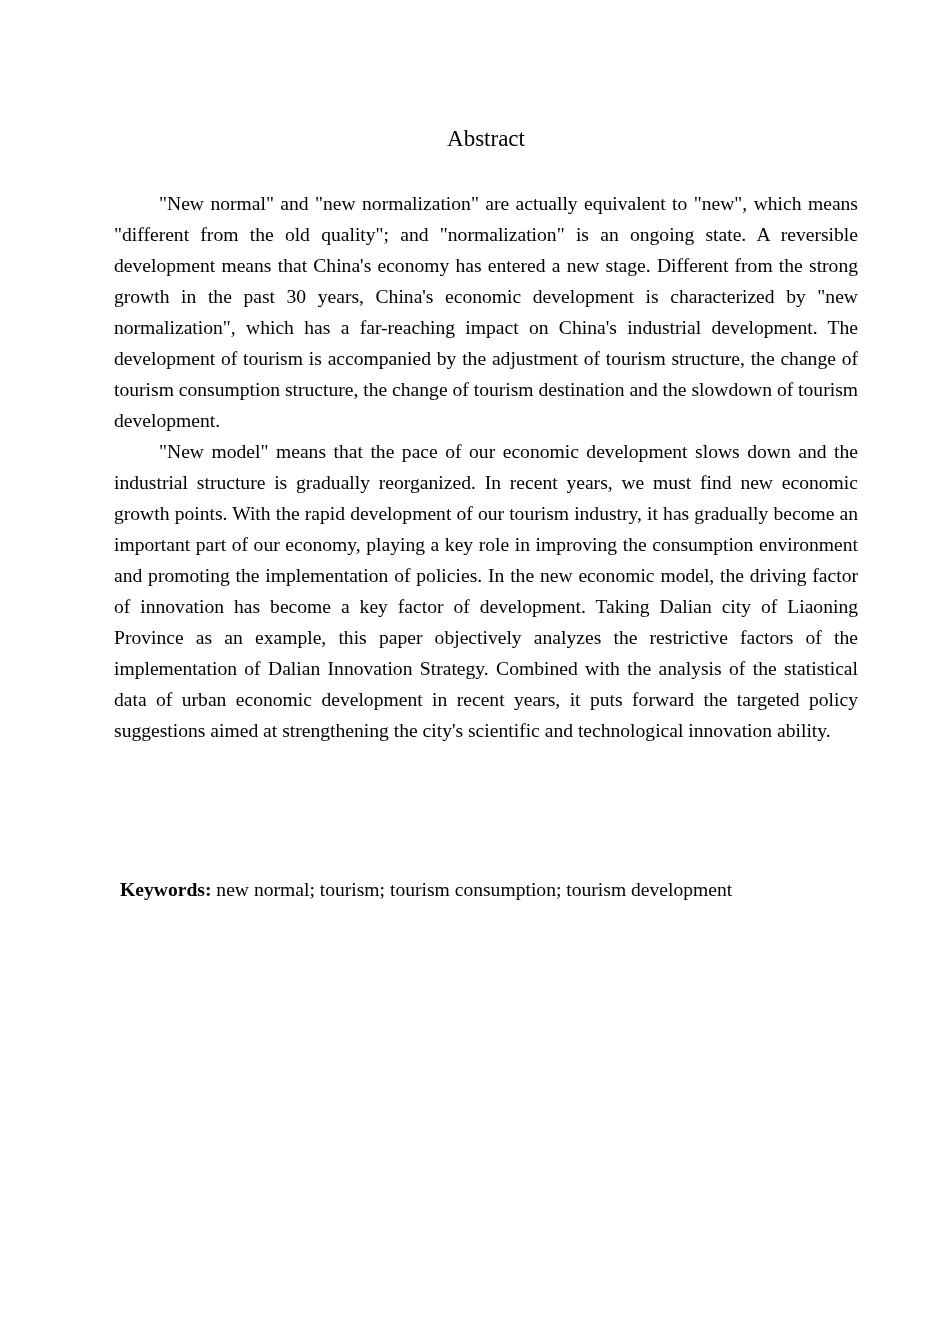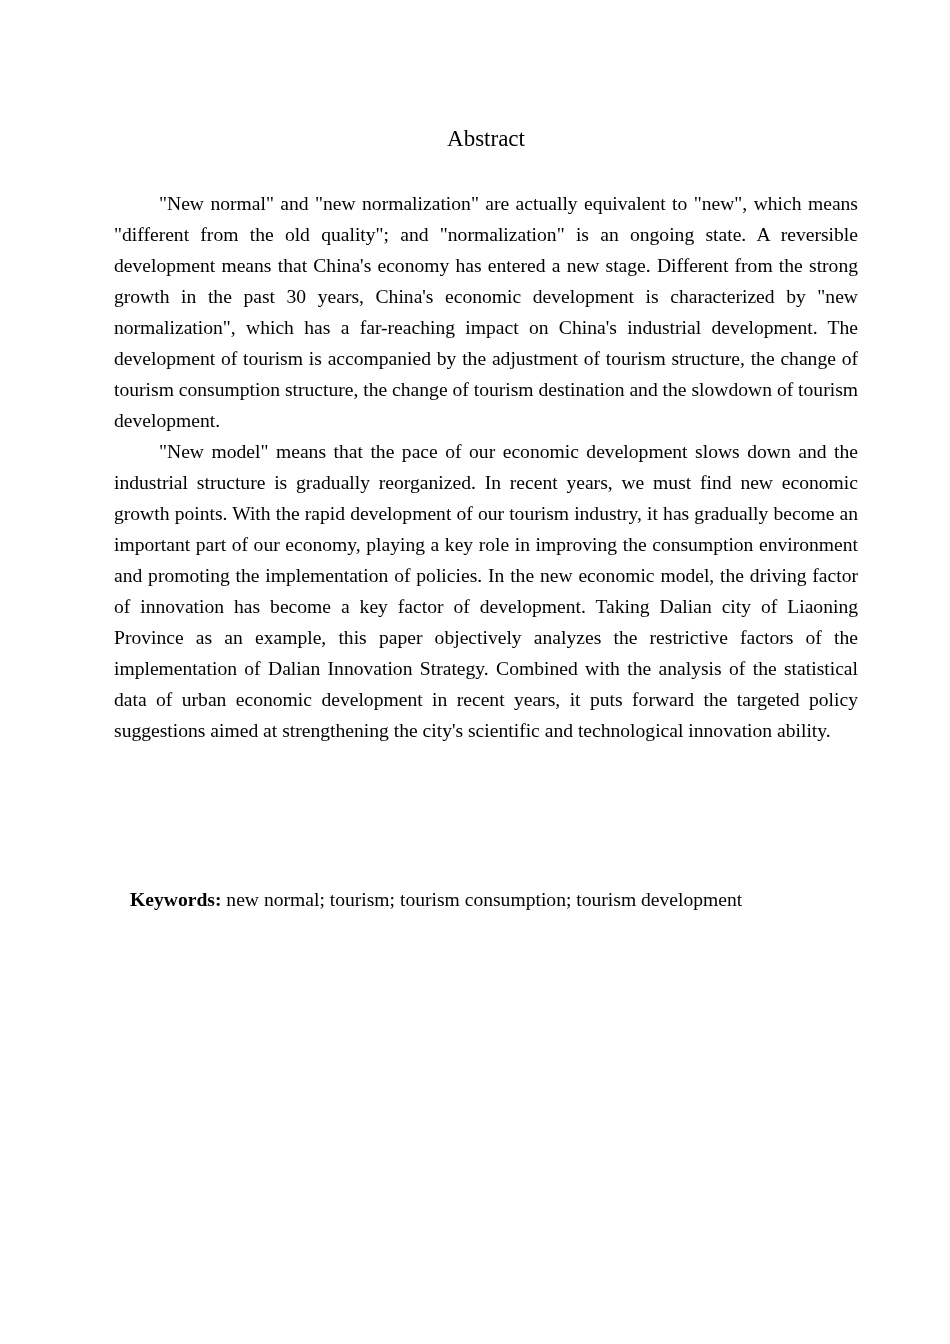--- a/index.html
+++ b/index.html
@@ -48,21 +48,21 @@
       text-align: justify;
       text-align-last: left;
     }
     .keywords {
       position: absolute;
       left: 114px;
       width: 744px;
       top: 868px;
       font-size: 19.6px;
       line-height: 31px;
-      margin: 16px;
+      margin: 6px;
     }
     .keywords .kw-label {
       font-weight: bold;
     }
   </style>
 </head>
 <body>
 
 <div class="page">
   <h1 class="title">Abstract</h1>

